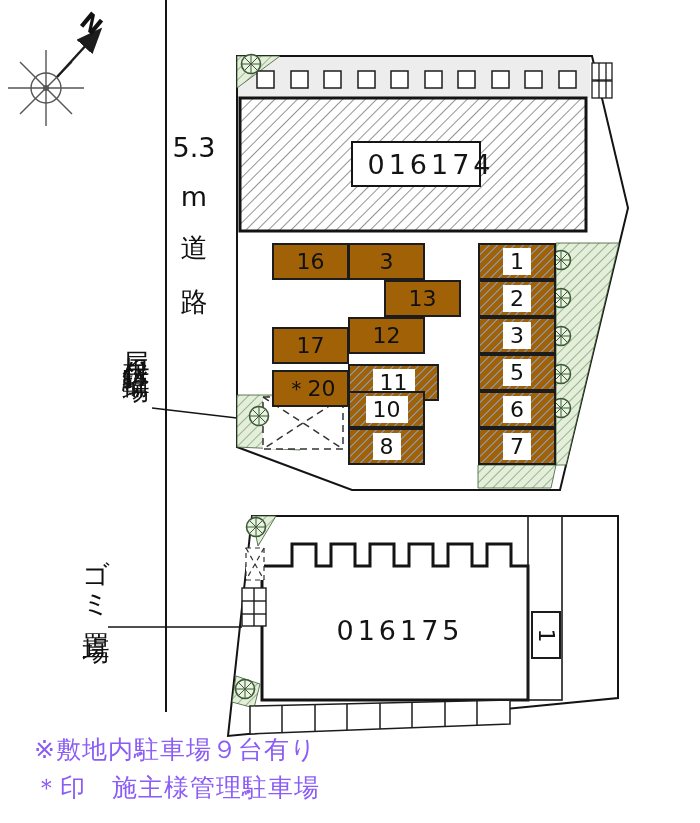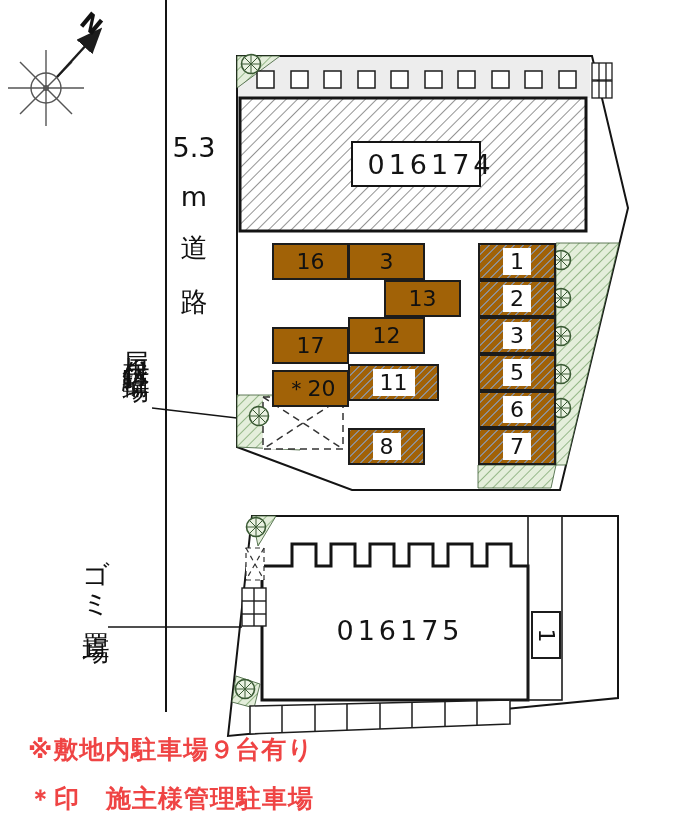--- a/index.html
+++ b/index.html
@@ -19,21 +19,21 @@
   .bldg-label-plain { position:absolute; display:flex; align-items:center; justify-content:center;
           font-size:27px; letter-spacing:4px; }
 
   .vlabel { position:absolute; writing-mode:vertical-rl; text-orientation:upright;
           font-size:27px; letter-spacing:5px; color:#111; font-weight:500; }
 
   .road-label { position:absolute; left:172px; top:132px; width:44px;
           display:flex; flex-direction:column; align-items:center; gap:18px;
           font-size:27px; font-weight:500; color:#111; }
 
-  .note { position:absolute; left:28px; font-size:25px; font-weight:700; letter-spacing:1px; color:#ef4444; }
+  .note { position:absolute; left:34px; font-size:25px; font-weight:400; letter-spacing:1px; color:#8b5cf6; }
 
   .side-space { position:absolute; left:531px; top:611px; width:30px; height:48px;
           border:2px solid #1c1c1c; background:#fff;
           display:flex; align-items:center; justify-content:center; font-size:22px; }
   .side-space span { transform:rotate(90deg); display:block; }
 </style>
 </head>
 <body>
 
 <div class="canvas">
@@ -201,20 +201,23 @@
     </div>
   <div class="cell" style="left:348px; top:280px; width:77px; height:37px;margin-left:36px;">
     <span>13</span>
     </div>
   <div class="cell" style="left:348px; top:317px; width:77px; height:37px;">
     <span>12</span>
     </div>
   <div class="cell hatch" style="left:348px; top:364px; width:91px; height:37px;">
     <span class="chip">11</span>
     </div>
+  <div class="cell hatch" style="left:348px; top:391px; width:77px; height:37px;">
+    <span class="chip">10</span>
+    </div>
   <div class="cell hatch" style="left:348px; top:428px; width:77px; height:37px;">
     <span class="chip">8</span>
     </div>
 
   <div class="cell hatch" style="left:478px; top:243px; width:78px; height:37px;">
     <span class="chip">1</span>
     </div>
   <div class="cell hatch" style="left:478px; top:280px; width:78px; height:37px;">
     <span class="chip">2</span>
     </div>
@@ -229,15 +232,15 @@
     </div>
   <div class="cell hatch" style="left:478px; top:428px; width:78px; height:37px;">
     <span class="chip">7</span>
     </div>
 
   <div class="side-space">
     <span>1</span>
   </div>
 
   <div class="note" style="top:733px;">※敷地内駐車場９台有り</div>
-  <div class="note" style="top:771px;margin-top:11px;">＊印　施主様管理駐車場</div>
+  <div class="note" style="top:771px;">＊印　施主様管理駐車場</div>
 
 </div>
 
 </body></html>

